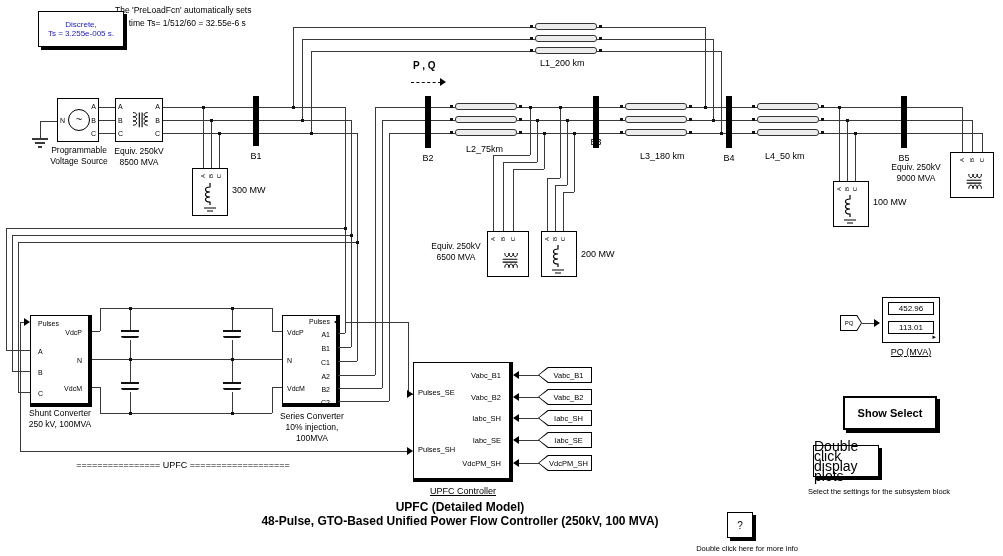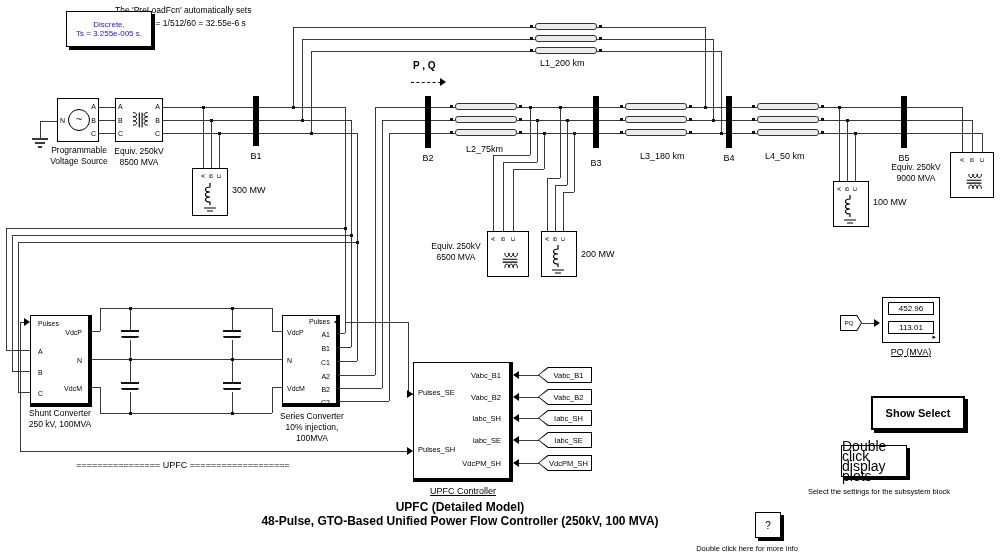--- a/index.html
+++ b/index.html
@@ -26,21 +26,21 @@
   .rot{position:absolute;font-size:6px;line-height:6px;transform:rotate(-90deg);transform-origin:center;}
   .tag{position:absolute;width:54px;height:16px;}
   .tag .o{position:absolute;inset:0;background:#000;clip-path:polygon(0 50%,18% 0,100% 0,100% 100%,18% 100%);}
   .tag .i{position:absolute;inset:1px;background:#fff;clip-path:polygon(0 50%,18% 0,100% 0,100% 100%,18% 100%);}
   .tag .t{position:absolute;inset:0;display:flex;align-items:center;justify-content:center;
           font-size:7.5px;padding-left:7px;}
   .tagr{position:absolute;width:22px;height:16px;}
   .tagr .o{position:absolute;inset:0;background:#000;clip-path:polygon(0 0,78% 0,100% 50%,78% 100%,0 100%);}
   .tagr .i{position:absolute;inset:1px;background:#fff;clip-path:polygon(0 0,78% 0,100% 50%,78% 100%,0 100%);}
   .tagr .t{position:absolute;inset:0;display:flex;align-items:center;justify-content:center;font-size:6px;padding-right:4px;}
-  .flexc{display:flex;flex-direction:column;align-items:center;justify-content:center;margin-left:28px;}
+  .flexc{display:flex;flex-direction:column;align-items:center;justify-content:center;}
   .dash{position:absolute;border-top:1px dashed #000;}
   svg{display:block;}
 </style>
 </head>
 <body>
 
 <div id="canvas">
 
   <div class="lbl" style="left:115px;top:4px;font-size:8.5px;z-index:1;">The 'PreLoadFcn' automatically sets</div>
   <div class="lbl" style="left:99px;top:17px;font-size:8.5px;z-index:1;">sample time Ts= 1/512/60 = 32.55e-6 s</div>
@@ -86,21 +86,21 @@
       <div>8500 MVA</div>
   </div>
 
   <div class="bus" style="left:253px;top:96px;height:50px;"></div>
   <div class="bus" style="left:425px;top:96px;height:52px;"></div>
   <div class="bus" style="left:593px;top:96px;height:52px;"></div>
   <div class="bus" style="left:726px;top:96px;height:52px;"></div>
   <div class="bus" style="left:901px;top:96px;height:52px;"></div>
   <div class="lbl c" style="left:244px;top:150px;width:24px;">B1</div>
   <div class="lbl c" style="left:416px;top:152px;width:24px;">B2</div>
-  <div class="lbl c" style="left:584px;top:157px;width:24px;">B3</div>
+  <div class="lbl c" style="left:584px;top:136px;width:24px;">B3</div>
   <div class="lbl c" style="left:717px;top:152px;width:24px;">B4</div>
   <div class="lbl c" style="left:892px;top:152px;width:24px;">B5</div>
 
   <div class="lbl" style="left:540px;top:57px;">L1_200 km</div>
   <div class="lbl" style="left:466px;top:143px;">L2_75km</div>
   <div class="lbl" style="left:640px;top:150px;">L3_180 km</div>
   <div class="lbl" style="left:765px;top:150px;">L4_50 km</div>
 
   <div class="lbl" style="left:413px;top:60px;font-size:10px;font-weight:bold;">P , Q</div>
   <div class="dash" style="left:411px;top:82px;width:30px;"></div>

